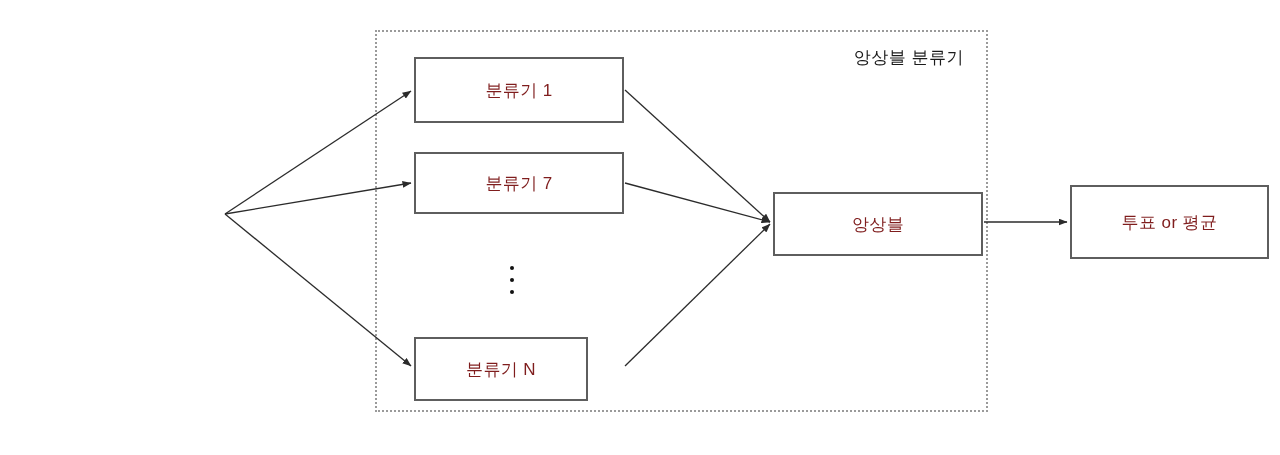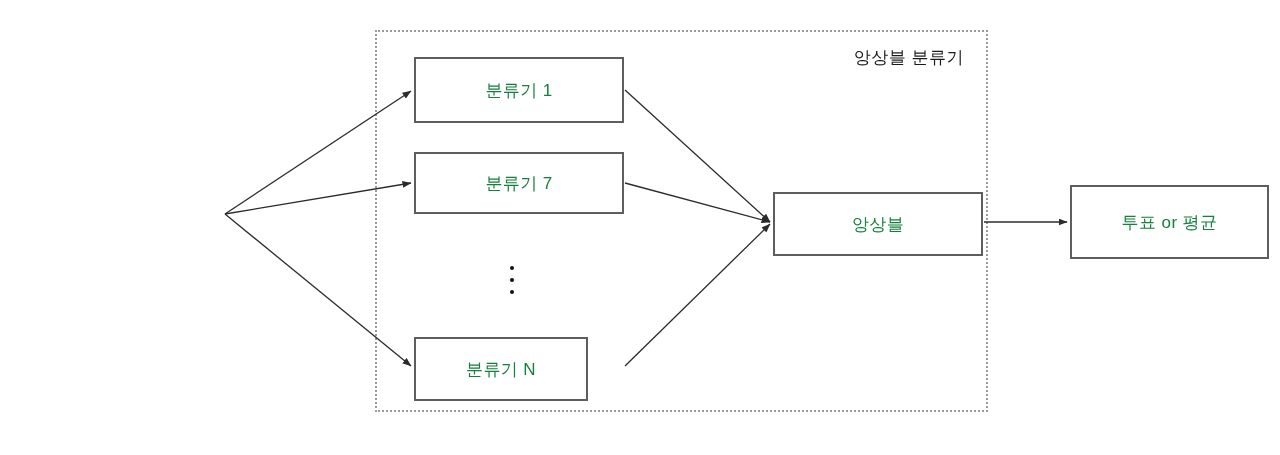--- a/index.html
+++ b/index.html
@@ -45,21 +45,21 @@
     letter-spacing: 0.5px;
   }
   .node {
     position: absolute;
     box-sizing: border-box;
     border: 2px solid #5e5e5e;
     background: #ffffff;
     display: flex;
     align-items: center;
     justify-content: center;
-    color: #15803d;
+    color: #7f1d1d;
     font-size: 17px;
     letter-spacing: 0.4px;
   }
   .node.input-node   { left: 16px;   top: 182px; width: 209px; height: 65px; font-size: 18px; }
   .node.clf-1        { left: 414px;  top: 57px;  width: 210px; height: 66px; }
   .node.clf-2        { left: 414px;  top: 152px; width: 210px; height: 62px; }
   .node.clf-n        { left: 414px;  top: 337px; width: 174px; height: 64px; }
   .node.ensemble     { left: 773px;  top: 192px; width: 210px; height: 64px; }
   .node.output-node  { left: 1070px; top: 185px; width: 199px; height: 74px; }
 

